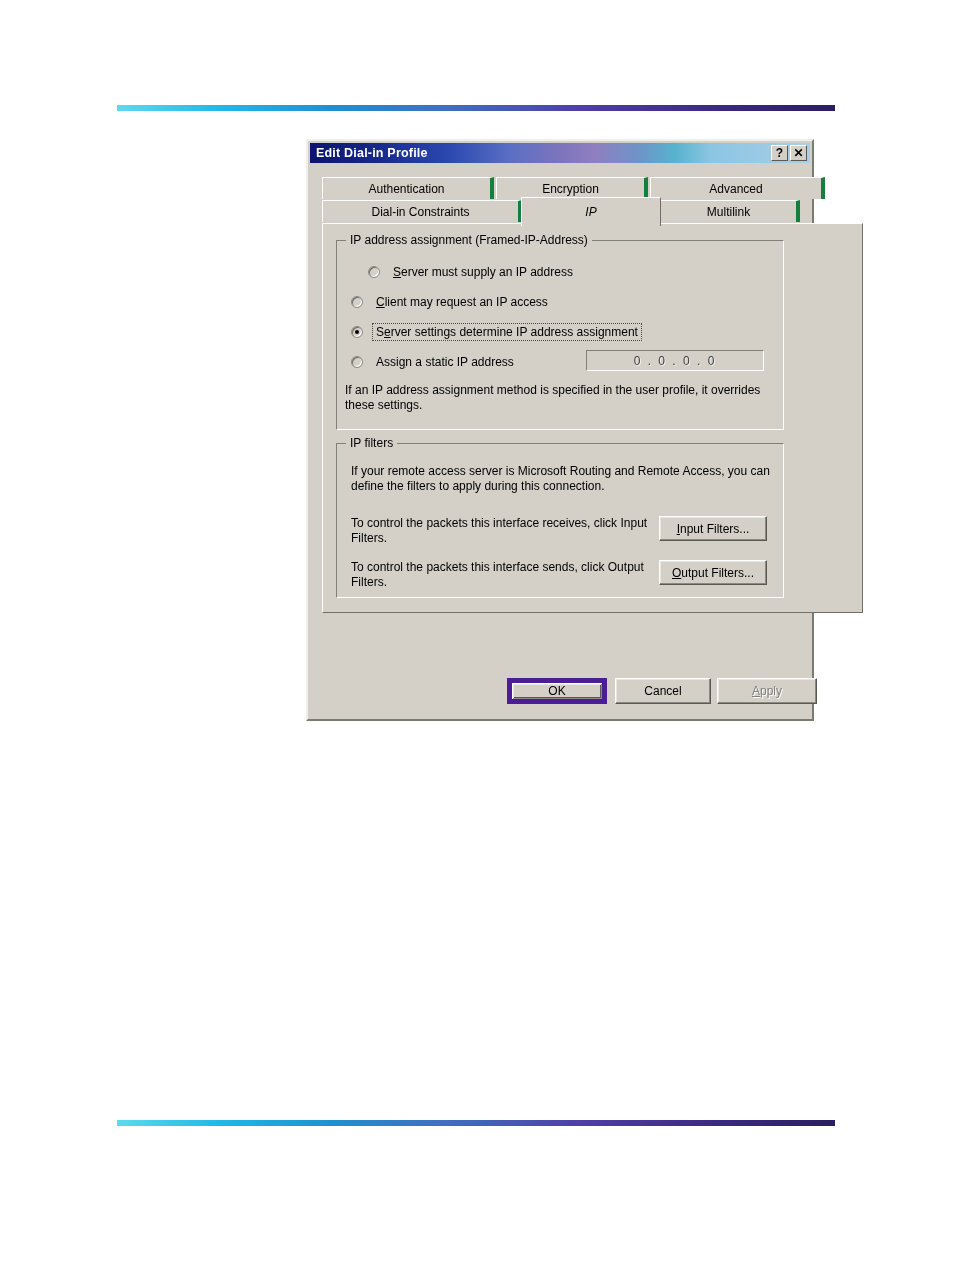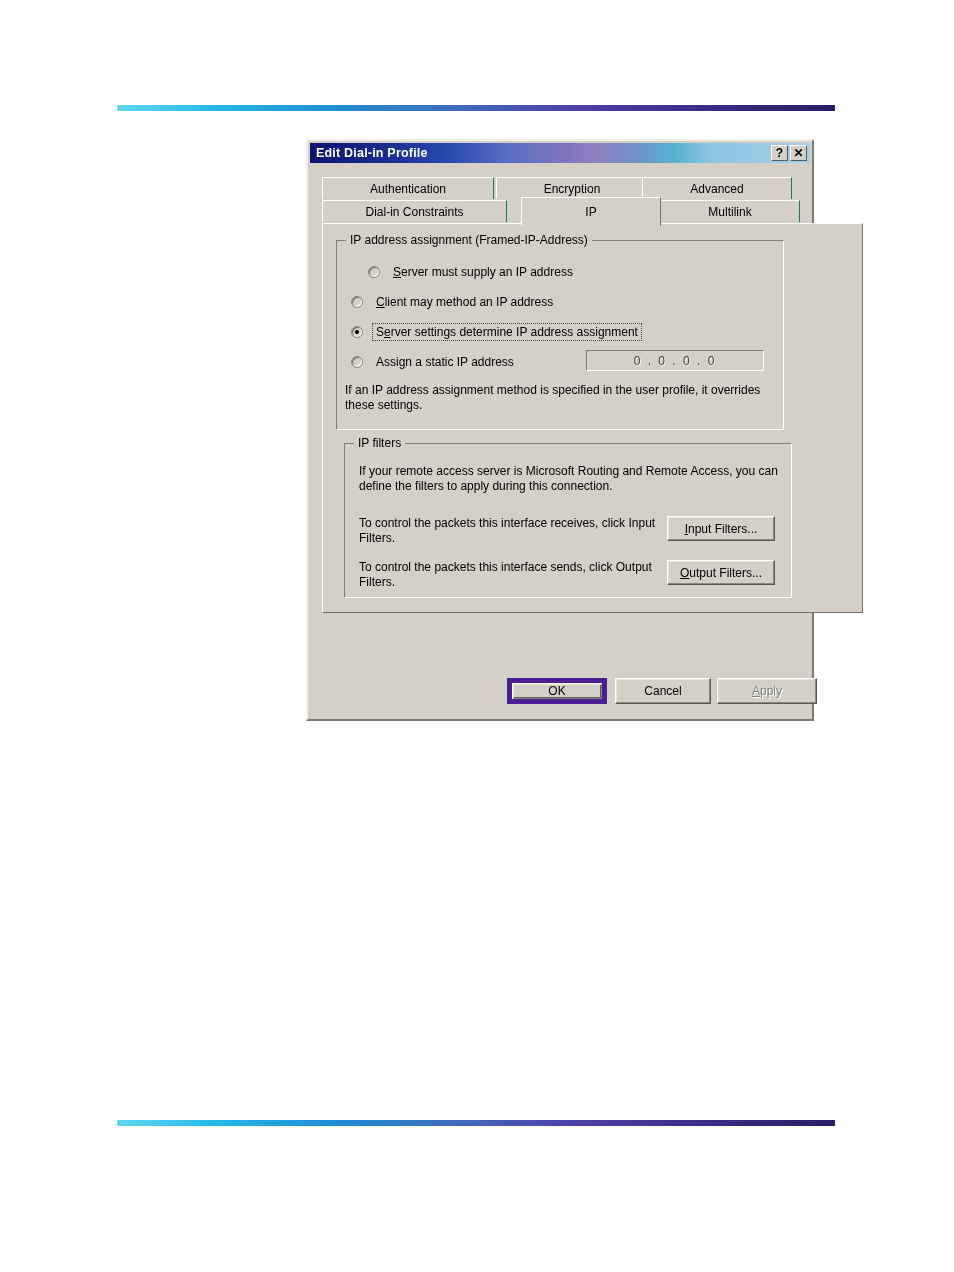--- a/index.html
+++ b/index.html
@@ -112,36 +112,36 @@
     top: 36px;
     width: 478px;
     height: 48px;
   }
   .tab {
     position: absolute;
     height: 22px;
     background: #d4d0c8;
     border-top: 1px solid #ffffff;
     border-left: 1px solid #ffffff;
-    border-right: 1px solid #15803d;
+    border-right: 4px solid #15803d;
     box-sizing: border-box;
     display: flex;
     align-items: center;
     justify-content: center;
     font-size: 12px;
     color: #000;
     cursor: default;
     white-space: nowrap;
   }
   
   #tab-authentication { left: 0px;   top: 0px;  width: 172px; }
   #tab-encryption     { left: 174px; top: 0px;  width: 152px; }
-  #tab-advanced       { left: 320px; top: 0px;  width: 150px; }
-  
-  #tab-dialin-constraints { left: 0px;   top: 23px; width: 185px; }
+  #tab-advanced       { left: 328px; top: 0px;  width: 175px; }
+  
+  #tab-dialin-constraints { left: 0px;   top: 23px; width: 200px; }
   #tab-multilink          { left: 338px; top: 23px; width: 140px; }
 
   
   #tab-ip {
     position: absolute;
     left: 199px;
     top: 20px;
     width: 140px;
     height: 29px;
     background: #d4d0c8;
@@ -149,20 +149,21 @@
     border-left: 1px solid #ffffff;
     border-right: 1px solid #707068;
     border-bottom: none;
     box-sizing: border-box;
     display: flex;
     align-items: center;
     justify-content: center;
     font-size: 12px;
     cursor: default;
     z-index: 5;
+    font-style: italic;
   }
 
   
   .tabpanel {
     position: absolute;
     left: 14px;
     top: 82px;
     width: 541px;
     height: 390px;
     background: #d4d0c8;
@@ -187,21 +188,21 @@
     top: -8px;
     left: 9px;
     background: #d4d0c8;
     padding: 0 4px;
     font-size: 12px;
     white-space: nowrap;
     z-index: 3;
   }
 
   #group-ip-assignment { left: 13px; top: 16px;  width: 448px; height: 190px; }
-  #group-ip-filters    { left: 13px; top: 219px; width: 448px; height: 155px; margin-left: 8px; }
+  #group-ip-filters    { left: 13px; top: 219px; width: 448px; height: 155px; }
 
   
   .radio-row {
     position: absolute;
     display: flex;
     align-items: center;
     height: 18px;
     cursor: default;
   }
   .radio {
@@ -356,21 +357,21 @@
     <div class="groupbox" id="group-ip-assignment">
       <div class="gb-title">IP address assignment (Framed-IP-Address)</div>
 
       <div class="radio-row" id="radio-row-server-supply">
         <span class="radio"></span>
         <span class="radio-label"><span class="accel">S</span><span>erver must supply an IP address</span></span>
       </div>
 
       <div class="radio-row" id="radio-row-client-request">
         <span class="radio"></span>
-        <span class="radio-label"><span class="accel">C</span><span>lient may method an IP address</span></span>
+        <span class="radio-label"><span class="accel">C</span><span>lient may request an IP access</span></span>
       </div>
 
       <div class="radio-row" id="radio-row-server-settings">
         <span class="radio checked"></span>
         <span class="radio-label focused"><span>S</span><span class="accel">e</span><span>rver settings determine IP address assignment</span></span>
       </div>
 
       <div class="radio-row" id="radio-row-static-ip">
         <span class="radio"></span>
         <span class="radio-label"><span>Assi</span><span class="accel">g</span><span>n a static IP address</span></span>

